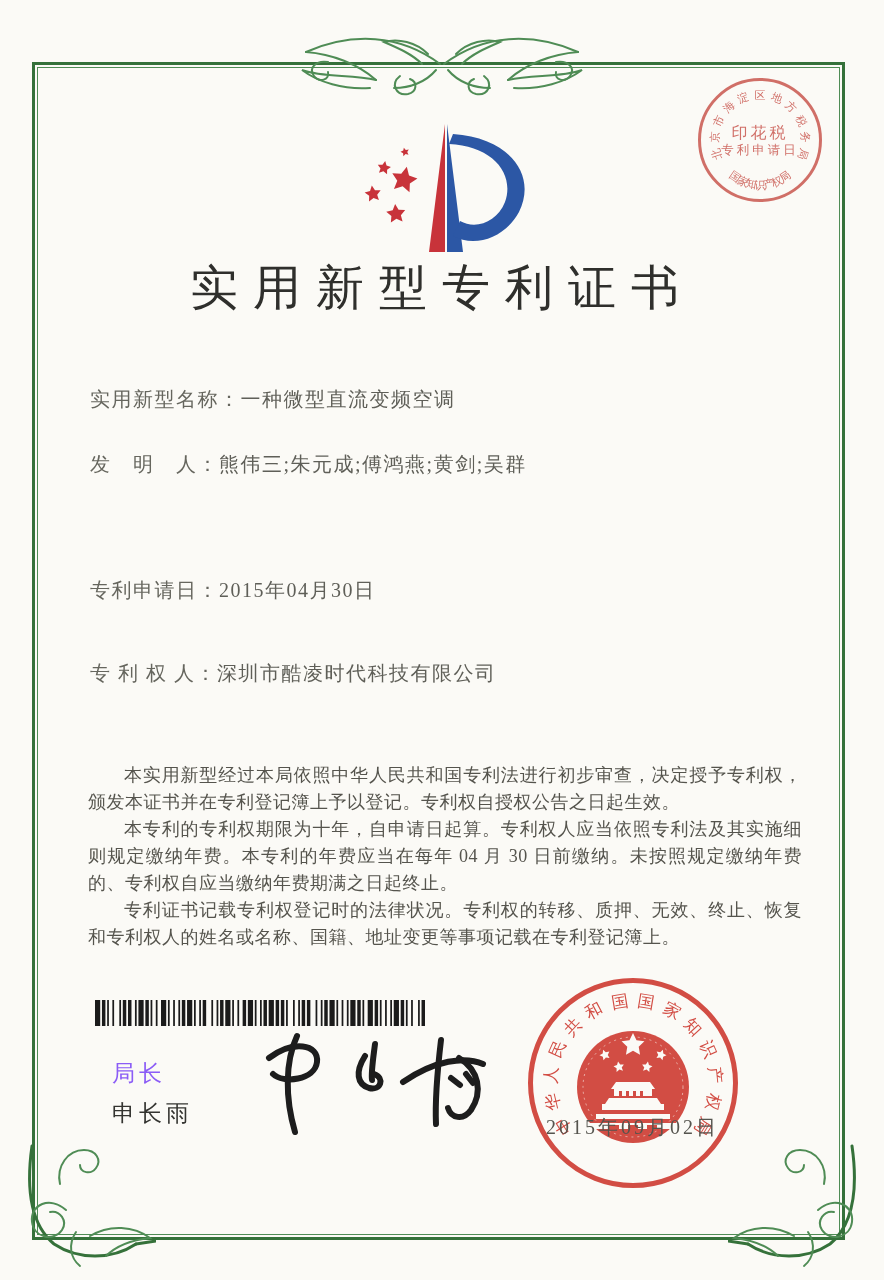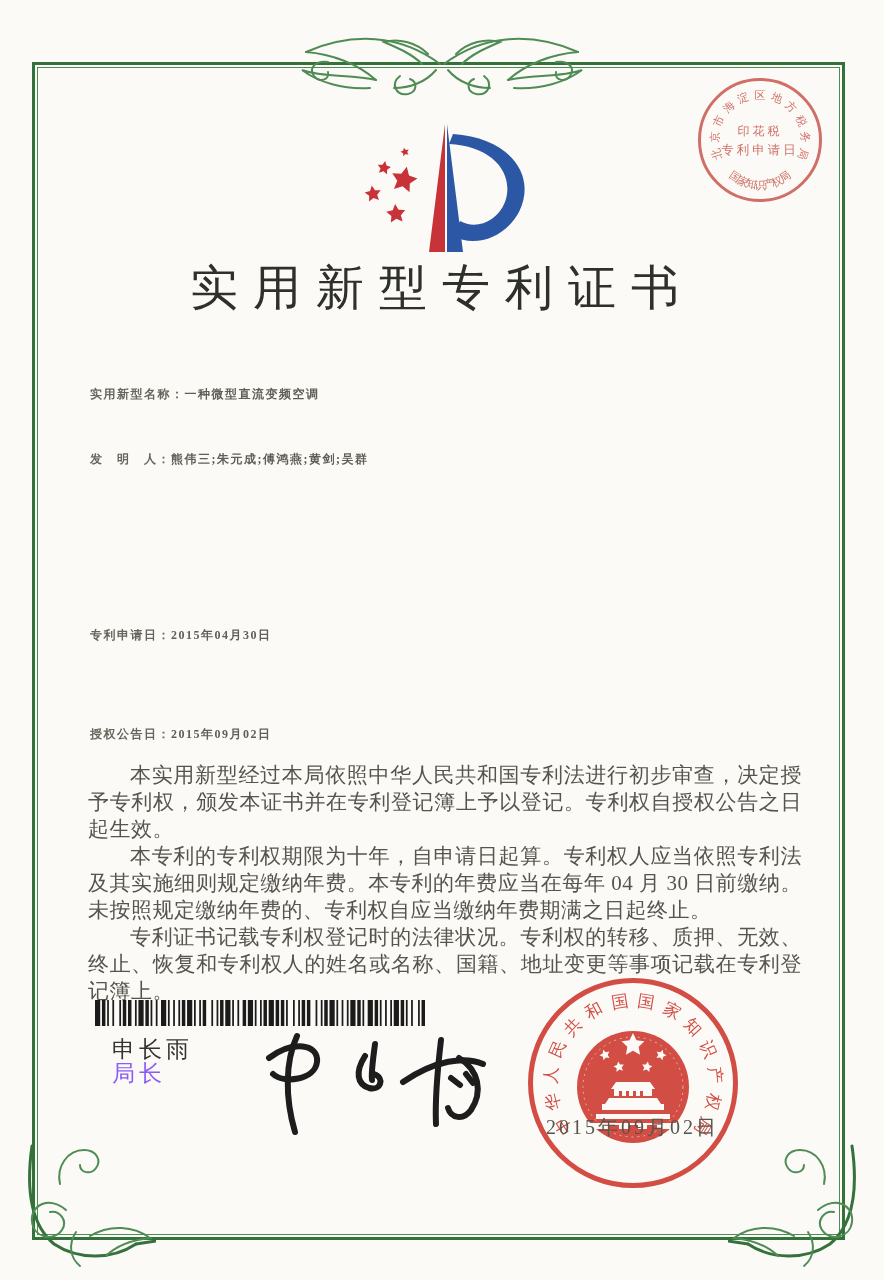--- a/index.html
+++ b/index.html
@@ -14,31 +14,31 @@
     font-family:"Liberation Serif","DejaVu Serif",serif;
   }
   .abs{position:absolute;}
   
   .frame{left:32px;top:62px;width:807px;height:1172px;border:3px solid var(--border-green);}
   .frame-inner{position:absolute;left:2px;top:2px;right:2px;bottom:2px;border:1px solid var(--ornament-green);}
   
   .cert-no{left:86px;top:126px;font-size:21px;letter-spacing:6px;color:#6f6f68;}
   .title{left:0;top:256px;width:884px;text-align:center;font-size:48px;letter-spacing:15px;color:var(--text-dark);font-weight:400;}
   
-  .field{left:90px;width:720px;font-size:12px;letter-spacing:1.5px;color:#5f5f58;white-space:nowrap;font-weight:bold;}
+  .field{left:90px;width:720px;font-size:20px;letter-spacing:1.5px;color:#5f5f58;white-space:nowrap;}
   .field .lab{color:#66665e;}
   
-  .body-text{left:88px;top:762px;width:714px;font-size:21px;line-height:27px;color:var(--text-body);text-align:justify;letter-spacing:0.5px;}
+  .body-text{left:88px;top:762px;width:714px;font-size:18px;line-height:27px;color:var(--text-body);text-align:justify;letter-spacing:0.5px;}
   .body-text p{margin:0;text-indent:2em;}
   
   .barcode{left:95px;top:1000px;}
   .barcode rect{fill:var(--barcode-ink);}
   
   .director{left:112px;top:1058px;font-size:23px;letter-spacing:4px;color:#8b5cf6;}
-  .director-name{left:112px;top:1034px;font-size:23px;letter-spacing:4px;color:#343430;}
+  .director-name{left:112px;top:1098px;font-size:23px;letter-spacing:4px;color:#343430;}
   .sig-svg{left:245px;top:1018px;}
   
   .seal{border-radius:50%;}
   .circle-text span{position:absolute;font-family:"Liberation Serif","DejaVu Serif",serif;}
   .tax-seal{left:698px;top:78px;width:118px;height:118px;border:3px solid var(--tax-seal-red);color:var(--tax-seal-red);opacity:.85;}
   .tax-center{position:absolute;width:100%;text-align:center;letter-spacing:3px;}
   .office-seal{left:528px;top:978px;width:200px;height:200px;border:5px solid var(--seal-red);color:var(--seal-red);opacity:.9;}
   .seal-date{left:546px;top:1114px;font-size:20px;letter-spacing:3px;color:#55544e;z-index:6;}
   .footer{left:0;top:1194px;width:884px;text-align:center;font-size:15px;letter-spacing:3px;color:#85857c;}
   .orn{stroke:var(--ornament-green);fill:none;stroke-width:2;stroke-linecap:round;}
@@ -105,21 +105,21 @@
   <div class="abs seal tax-seal circle-text">
     <div class="circle-text" style="position:absolute;inset:0;">
         <span style="left: 33.8363px; top: 96.3067px; font-size: 11px; transform: translate(-50%, -50%) rotate(394deg);">国</span>
         <span style="left: 41.6584px; top: 100.524px; font-size: 11px; transform: translate(-50%, -50%) rotate(382.667deg);">家</span>
         <span style="left: 50.1568px; top: 103.123px; font-size: 11px; transform: translate(-50%, -50%) rotate(371.333deg);">知</span>
         <span style="left: 59px; top: 104px; font-size: 11px; transform: translate(-50%, -50%) rotate(360deg);">识</span>
         <span style="left: 67.8432px; top: 103.123px; font-size: 11px; transform: translate(-50%, -50%) rotate(348.667deg);">产</span>
         <span style="left: 76.3416px; top: 100.524px; font-size: 11px; transform: translate(-50%, -50%) rotate(337.333deg);">权</span>
         <span style="left: 84.1637px; top: 96.3067px; font-size: 11px; transform: translate(-50%, -50%) rotate(326deg);">局</span>
       </div>
-    <div class="abs tax-center" style="top:42px;font-size:12px;">印花税</div>
+    <div class="abs tax-center" style="top:42px;font-size:16px;">印花税</div>
     <div class="abs tax-center" style="top:61px;font-size:12.5px;">专利申请日</div>
   <span style="left: 16.2025px; top: 72.9058px; font-size: 11px; transform: translate(-50%, -50%) rotate(-108deg);">北</span>
       <span style="left: 14.0888px; top: 56.1744px; font-size: 11px; transform: translate(-50%, -50%) rotate(-86.4deg);">京</span>
       <span style="left: 18.2828px; top: 39.8399px; font-size: 11px; transform: translate(-50%, -50%) rotate(-64.8deg);">市</span>
       <span style="left: 28.1954px; top: 26.1964px; font-size: 11px; transform: translate(-50%, -50%) rotate(-43.2deg);">海</span>
       <span style="left: 42.4344px; top: 17.1601px; font-size: 11px; transform: translate(-50%, -50%) rotate(-21.6deg);">淀</span>
       <span style="left: 59px; top: 14px; font-size: 11px; transform: translate(-50%, -50%) rotate(0deg);">区</span>
       <span style="left: 75.5656px; top: 17.1601px; font-size: 11px; transform: translate(-50%, -50%) rotate(21.6deg);">地</span>
       <span style="left: 89.8046px; top: 26.1964px; font-size: 11px; transform: translate(-50%, -50%) rotate(43.2deg);">方</span>
       <span style="left: 99.7172px; top: 39.8399px; font-size: 11px; transform: translate(-50%, -50%) rotate(64.8deg);">税</span>
@@ -128,25 +128,25 @@
     </div>
 
   <div class="abs title">实用新型专利证书</div>
 
   <div class="abs field" style="top:386px;">
     <span class="lab">实用新型名称：</span><span>一种微型直流变频空调</span>
   </div>
   <div class="abs field" style="top:451px;">
     <span class="lab">发　明　人：</span><span>熊伟三;朱元成;傅鸿燕;黄剑;吴群</span>
   </div>
-  <div class="abs field" style="top:627px;">
+  <div class="abs field" style="top:577px;">
     <span class="lab">专利申请日：</span><span>2015年04月30日</span>
   </div>
-  <div class="abs field" style="top:726px;">
-    <span class="lab">授权公告日：</span><span>2015年09月02日</span>
+  <div class="abs field" style="top:660px;">
+    <span class="lab">专 利 权 人：</span><span>深圳市酷凌时代科技有限公司</span>
   </div>
 
   <div class="abs body-text">
     <p>本实用新型经过本局依照中华人民共和国专利法进行初步审查，决定授予专利权，颁发本证书并在专利登记簿上予以登记。专利权自授权公告之日起生效。</p>
     <p>本专利的专利权期限为十年，自申请日起算。专利权人应当依照专利法及其实施细则规定缴纳年费。本专利的年费应当在每年 04 月 30 日前缴纳。未按照规定缴纳年费的、专利权自应当缴纳年费期满之日起终止。</p>
     <p>专利证书记载专利权登记时的法律状况。专利权的转移、质押、无效、终止、恢复和专利权人的姓名或名称、国籍、地址变更等事项记载在专利登记簿上。</p>
   </div>
 
   <svg class="abs barcode" width="330" height="26" preserveAspectRatio="none" viewBox="0 0 190 26">
       <rect x="0" y="0" width="3" height="26"></rect>

